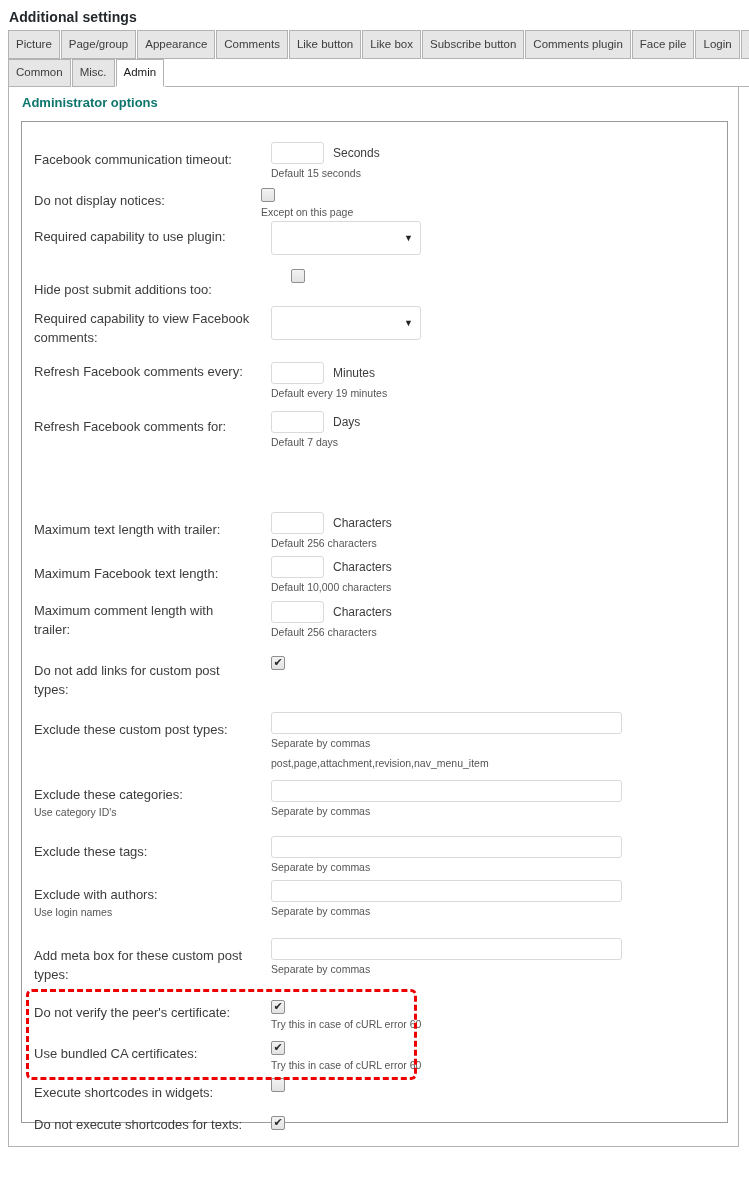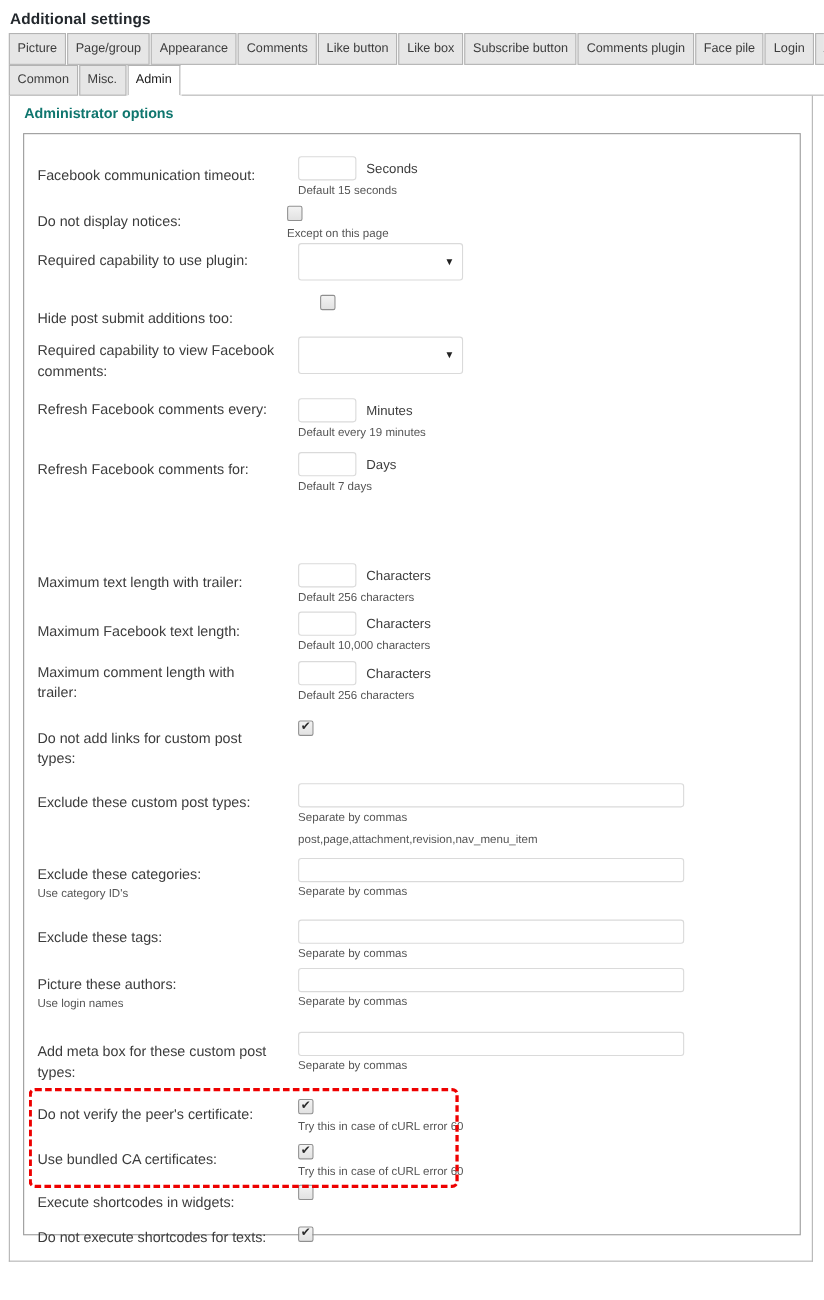--- a/index.html
+++ b/index.html
@@ -340,21 +340,21 @@
         </div>
         <div class="row" id="row-13" style="position: absolute; left: 0px; right: 0px; top: 658px;">
           <div class="lbl" style="padding-top: 5px;"><span>Exclude these categories:</span><span class="sub">Use category ID's</span></div>
           <div class="ctl" style="margin-left: 19px;"><input type="text" class="wide" style=""><div class="hint">Separate by commas</div></div>
         </div>
         <div class="row" id="row-14" style="position: absolute; left: 0px; right: 0px; top: 714px;">
           <div class="lbl" style="padding-top: 6px;"><span>Exclude these tags:</span></div>
           <div class="ctl" style="margin-left: 19px;"><input type="text" class="wide" style=""><div class="hint">Separate by commas</div></div>
         </div>
         <div class="row" id="row-15" style="position: absolute; left: 0px; right: 0px; top: 758px;">
-          <div class="lbl" style="padding-top: 5px;"><span>Picture these authors:</span><span class="sub">Use login names</span></div>
+          <div class="lbl" style="padding-top: 5px;"><span>Exclude with authors:</span><span class="sub">Use login names</span></div>
           <div class="ctl" style="margin-left: 19px;"><input type="text" class="wide" style=""><div class="hint">Separate by commas</div></div>
         </div>
         <div class="row" id="row-16" style="position: absolute; left: 0px; right: 0px; top: 816px;">
           <div class="lbl" style="padding-top: 8px;"><span>Add meta box for these custom post types:</span></div>
           <div class="ctl" style="margin-left: 19px;"><input type="text" class="wide" style=""><div class="hint">Separate by commas</div></div>
         </div>
         <div class="row" id="row-17" style="position: absolute; left: 0px; right: 0px; top: 875px;">
           <div class="lbl" style="padding-top: 6px;"><span>Do not verify the peer's certificate:</span></div>
           <div class="ctl" style="margin-left: 19px;"><span class="cbx checked" role="checkbox" aria-checked="true"></span><div class="hint">Try this in case of cURL error 60</div></div>
         </div>

